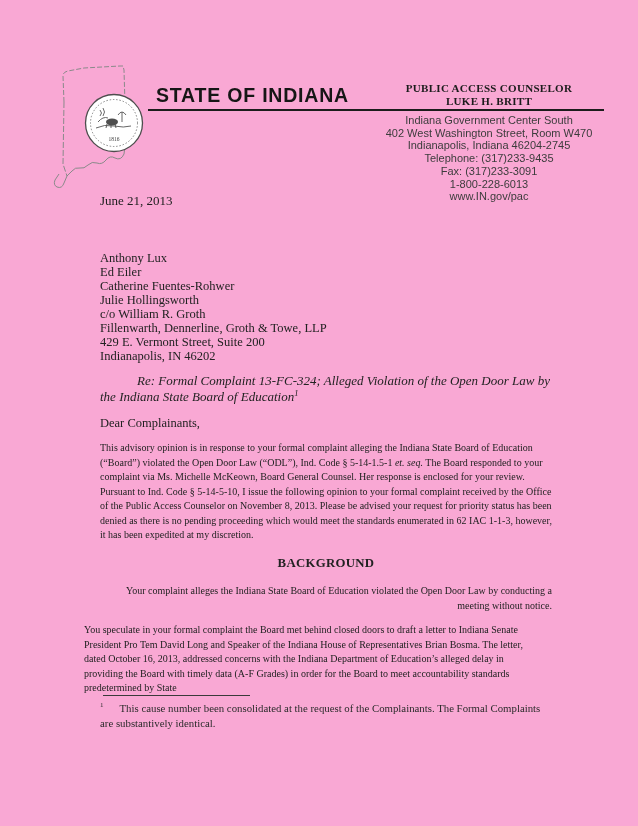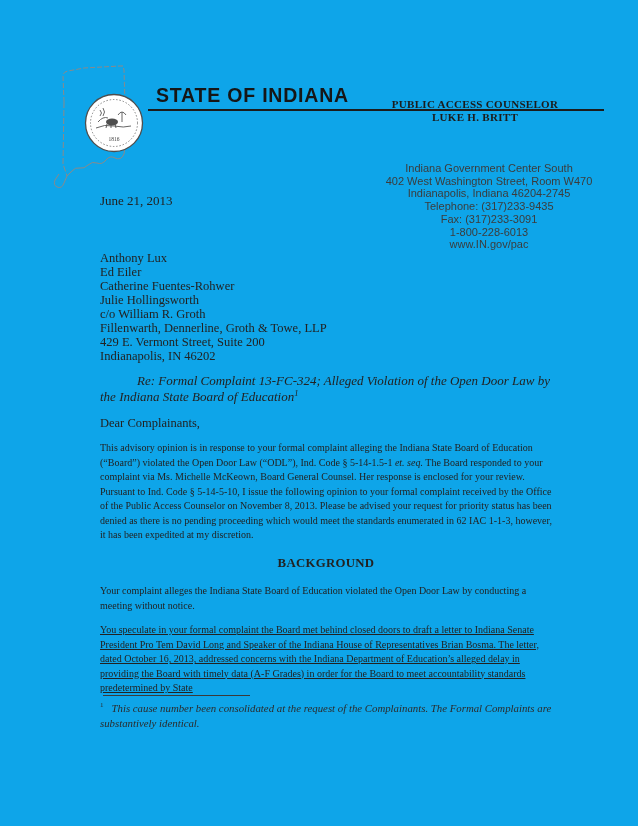--- a/index.html
+++ b/index.html
@@ -4,21 +4,21 @@
 <style>
   html, body {
     margin: 0;
     padding: 0;
     background: #e8e8e8;
   }
   .page {
     position: relative;
     width: 638px;
     height: 826px;
-    background: #0ea5e9;
+    background: #f9a8d4;
     overflow: hidden;
     font-family: "Liberation Serif", serif;
     color: #1f1f1f;
   }
 
   
   .logo {
     position: absolute;
     left: 48px;
     top: 60px;
@@ -50,43 +50,41 @@
     top: 114px;
     font-family: "Liberation Sans", sans-serif;
     font-weight: bold;
     font-size: 12.5px;
     letter-spacing: 0.2px;
     color: #2a2a2a;
     white-space: nowrap;
   }
   .pac-block {
     position: absolute;
-    left: 360px;
+    left: 374px;
     top: 82px;
     width: 230px;
     text-align: center;
     font-family: "Liberation Serif", serif;
     font-weight: bold;
     font-size: 11px;
     line-height: 13px;
     letter-spacing: 0.3px;
     color: #1c1c1c;
-    margin-top: 16px;
   }
   .address-block {
     position: absolute;
     left: 374px;
     top: 114px;
     width: 230px;
     text-align: center;
     font-family: "Liberation Sans", sans-serif;
     font-size: 11px;
     line-height: 12.7px;
     color: #3c3c3c;
-    margin-top: 48px;
   }
 
   
   .body-text {
     font-size: 10px;
     line-height: 14.5px;
     color: #222222;
   }
   .date-line {
     position: absolute;
@@ -131,47 +129,47 @@
     text-align: center;
     font-weight: bold;
     font-size: 12.8px;
     letter-spacing: 0.3px;
   }
   .para2 {
     position: absolute;
     left: 100px;
     top: 584px;
     width: 452px;
+    text-align: right;
   }
   .para3 {
     position: absolute;
-    left: 100px;
+    left: 84px;
     top: 623px;
     width: 452px;
-    text-decoration: underline;
   }
   .footnote-rule {
     position: absolute;
     left: 103px;
     top: 695px;
     width: 147px;
     height: 1px;
     background: #3a3a3a;
   }
   .footnote {
     position: absolute;
     left: 100px;
     top: 701px;
     width: 452px;
     font-size: 10.8px;
     line-height: 15px;
     color: #2b2b2b;
   }
   sup { font-size: 0.65em; line-height: 0; }
-  .fn-text { margin-left: 8px; font-style: italic; }
+  .fn-text { margin-left: 16px; }
   em.latin { font-style: italic; }
 </style>
 </head>
 <body>
 
 <div class="page">
 
   <svg class="logo" viewBox="0 0 130 136" aria-hidden="true">
 
     <g fill="none" stroke="#8a8a8a" stroke-width="1">

